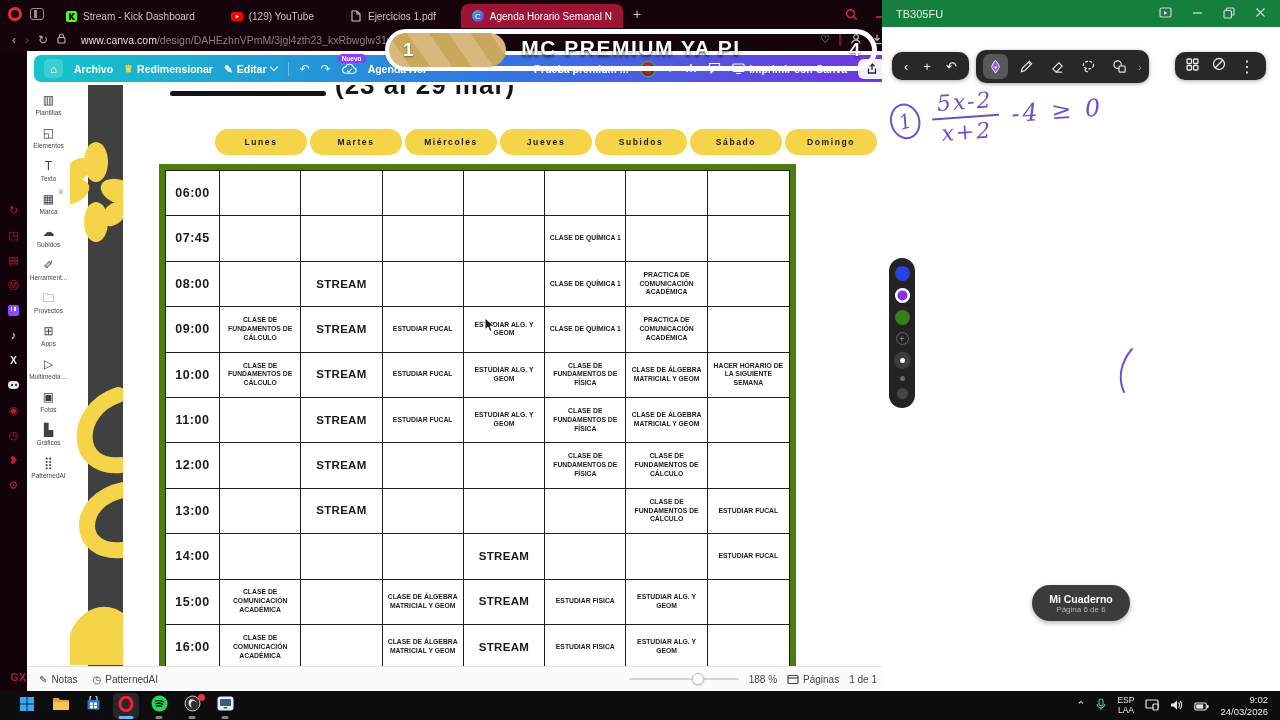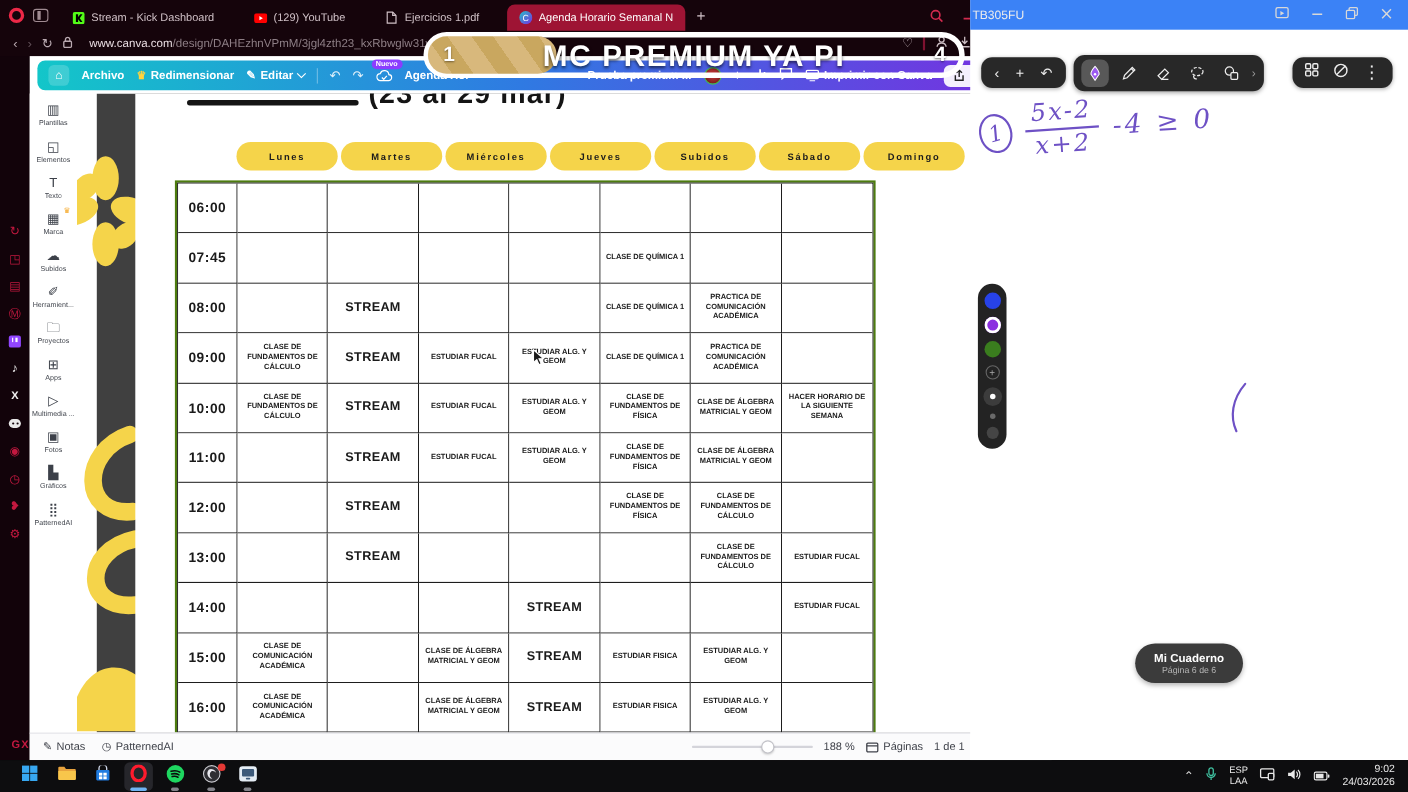--- a/index.html
+++ b/index.html
@@ -74,21 +74,21 @@
   .white-sheet { position:absolute; left:35px; right:28px; top:0; bottom:0; background:#fff; }
 
   .sheet-title { position:absolute; top:-15px; left:212px; font-size:26px; font-weight:bold; color:#141414;
                  letter-spacing:1px; white-space:nowrap; }
   .title-underline { position:absolute; top:6px; left:47px; width:156px; height:5px; background:#141414; border-radius:3px; }
 
   .day-pills { position:absolute; top:44px; left:92px; right:42px; display:flex; gap:3px; }
   .day-pill { flex:1; height:26px; background:#f5d44a; border-radius:13px; display:flex; align-items:center;
               justify-content:center; font-size:8.5px; font-weight:bold; color:#1c1c1c; letter-spacing:1.6px; }
 
-  .sched-wrap { position:absolute; left:36px; top:79px; width:637px; border:2px solid #4d7c0f; }
+  .sched-wrap { position:absolute; left:36px; top:79px; width:637px; border:6px solid #4d7c0f; }
   .sched { display:grid; grid-template-columns:54px repeat(7,1fr); border:1.5px solid #1d1d1d; }
   .scell { border-right:1.5px solid #1d1d1d; border-bottom:1.5px solid #1d1d1d; height:45.4px;
            display:flex; align-items:center; justify-content:center; text-align:center;
            font-size:6.8px; font-weight:600; color:#1a1a1a; padding:2px 3px; line-height:1.3;
            overflow:hidden; background:#fff; }
   .scell.time { font-size:12.5px; font-weight:bold; letter-spacing:.5px; }
   .scell.stream { font-size:11.5px; font-weight:600; letter-spacing:.3px; }
   .scell:nth-child(8n) { border-right:none; }
 
   .v-scroll { position:absolute; right:2px; top:8px; width:5px; height:130px; background:#c9bcf2; border-radius:3px; }
@@ -112,29 +112,29 @@
 
   
   .overlay-pill { position:absolute; left:385px; top:29px; width:492px; height:42px; border:5px solid #fff;
                   border-radius:40px; z-index:100; }
   .overlay-gold { position:absolute; left:-1px; top:-1px; bottom:-1px; width:117px; border-radius:34px;
     background:repeating-linear-gradient(55deg,#d8b87c 0 18px,#c9a75f 18px 34px);
     display:flex; align-items:center; }
   .overlay-count1 { color:#fff; font-size:19px; font-weight:bold; margin-left:14px;
                     text-shadow:0 1px 2px rgba(0,0,0,.45); }
   .overlay-title { position:absolute; left:0; right:0; top:2px; text-align:center; color:#fff;
-    font-size:27px; font-weight:800; letter-spacing:1.5px; white-space:nowrap;
+    font-size:21px; font-weight:800; letter-spacing:1.5px; white-space:nowrap;
     text-shadow:0 2px 3px rgba(0,0,0,.65); }
   .overlay-count2 { position:absolute; right:12px; top:50%; transform:translateY(-50%); color:#fff;
     font-size:19px; font-weight:bold; text-shadow:0 1px 2px rgba(0,0,0,.55); }
 
   
   .tbwin { position:absolute; left:882px; top:0; width:398px; height:691px; background:#fff; }
-  .tb-titlebar { height:27px; background:#3b82f6; color:#ececec; display:flex; align-items:center;
-                 font-size:11px; padding-left:2px;text-align:center; }
+  .tb-titlebar { height:27px; background:#15803d; color:#ececec; display:flex; align-items:center;
+                 font-size:11px; padding-left:14px;text-align:center; }
   .tb-controls { margin-left:auto; display:flex; align-items:center; gap:20px; padding-right:14px; }
   .fl-pill { position:absolute; background:#282828; border-radius:10px; display:flex; align-items:center;
              color:#ececec; box-shadow:0 1px 4px rgba(0,0,0,.35); }
   .fl-left { left:10px; top:52px; height:28px; padding:0 12px; gap:15px; font-size:13px; }
   .fl-center { left:94px; top:50px; height:33px; padding:0 7px; gap:6px; }
   .fl-right { right:14px; top:52px; height:28px; padding:0 11px; gap:13px; }
   .tool { width:25px; height:25px; border-radius:7px; display:flex; align-items:center; justify-content:center; }
   .tool.selected { background:#585858; }
   .more-chip { color:#9a9a9a; font-size:11px; }
 

